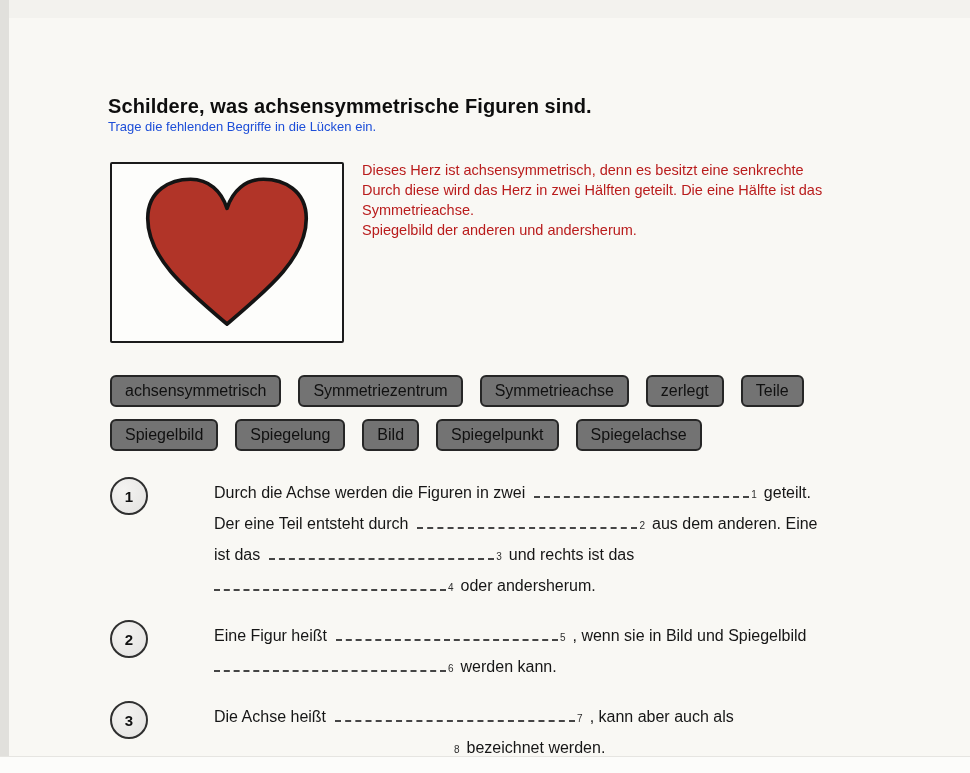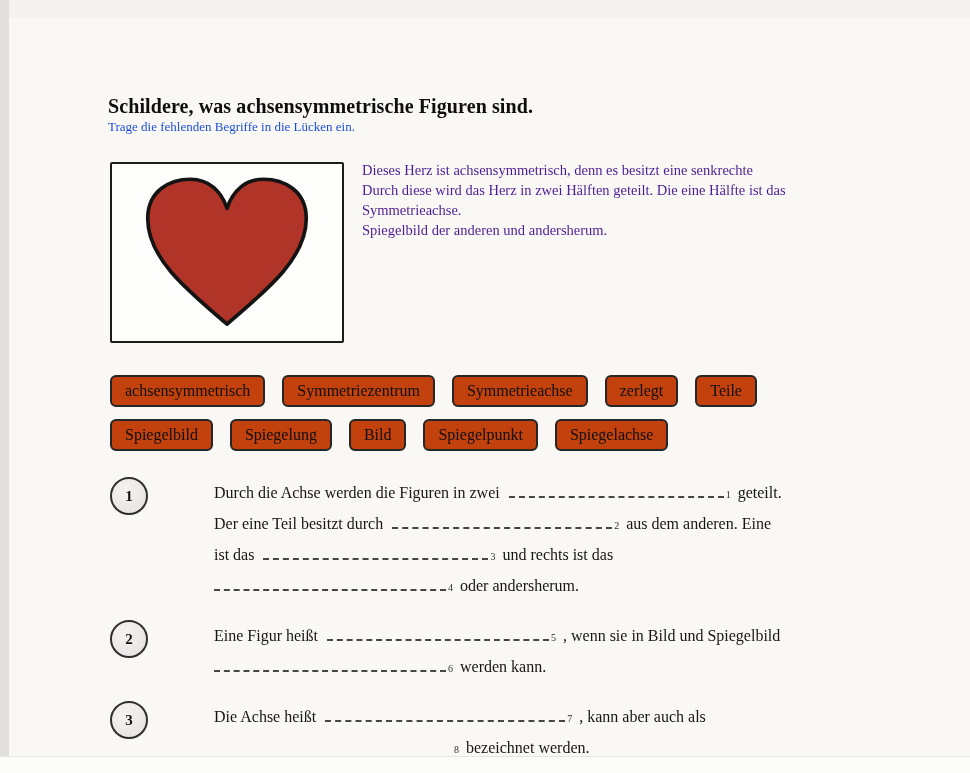--- a/index.html
+++ b/index.html
@@ -1,39 +1,39 @@
 <!DOCTYPE html>
 <html><head>
 <meta charset="utf-8">
 <style>
   html,body{margin:0;padding:0;background:#f8f7f3;}
   .page{
     position:relative;width:970px;height:773px;overflow:hidden;
     background:#f9f8f4;color:#161616;
-    font-family:Liberation Serif, serif;
+    font-family:Liberation Sans, sans-serif;
   }
   .left-strip{position:absolute;left:0;top:0;width:9px;height:757px;background:#e1e0dc;}
   .top-strip{position:absolute;left:0;top:0;width:970px;height:18px;background:#f3f2ee;}
   .bottom-strip{position:absolute;left:0;top:756px;width:970px;height:17px;background:#fcfcfa;border-top:1px solid #e6e5e1;}
 
   .title{position:absolute;left:108px;top:82px;font-size:20px;font-weight:bold;letter-spacing:.1px;color:#0e0e0e;}
   .subtitle{position:absolute;left:108px;top:119px;font-size:13px;color:#1d4ed8;}
 
   .frame{
     position:absolute;left:110px;top:162px;width:234px;height:181px;
     background:#fdfdfb;border:2px solid #1b1b1b;border-radius:2px;
     display:flex;align-items:center;justify-content:center;box-sizing:border-box;
   }
-  .example-text{position:absolute;left:362px;top:160px;width:520px;font-size:14.5px;line-height:20px;color:#4c1d95;}
+  .example-text{position:absolute;left:362px;top:160px;width:520px;font-size:14.5px;line-height:20px;color:#b91c1c;}
 
   .bank{position:absolute;left:110px;display:flex;gap:17px;}
   .bank.r1{top:375px;}
   .bank.r2{top:419px;justify-content:center;}
   .chip{
-    border:2px solid #262626;border-radius:6px;background:#c2410c;
+    border:2px solid #262626;border-radius:6px;background:#737373;
     padding:2px 13px;font-size:16px;line-height:24px;color:#101010;white-space:nowrap;
     cursor:pointer;
   }
 
   .questions{position:absolute;left:110px;top:477px;width:800px;}
   .question{display:flex;margin-bottom:19px;}
   .qnum{
     width:38px;height:38px;flex:0 0 38px;box-sizing:border-box;
     border:2px solid #2f2f2f;border-radius:50%;
     background:radial-gradient(circle at 35% 30%, #f4f3f1, #e3e2e0);
@@ -92,21 +92,21 @@
 
   <div class="questions">
 
     <div class="question">
       <div class="qnum">1</div>
       <div class="qbody">
         <div class="qline">
           <span>Durch die Achse werden die Figuren in zwei</span><span class="blank" style="width:215px"></span><span class="bidx">1</span><span>geteilt.</span>
         </div>
         <div class="qline">
-          <span>Der eine Teil besitzt durch</span><span class="blank" style="width:220px"></span><span class="bidx">2</span><span>aus dem anderen. Eine</span>
+          <span>Der eine Teil entsteht durch</span><span class="blank" style="width:220px"></span><span class="bidx">2</span><span>aus dem anderen. Eine</span>
         </div>
         <div class="qline">
           <span>ist das</span><span class="blank" style="width:225px"></span><span class="bidx">3</span><span>und rechts ist das</span>
         </div>
         <div class="qline">
           <span class="blank flush" style="width:232px"></span><span class="bidx">4</span><span>oder andersherum.</span>
         </div>
       </div>
     </div>
 

